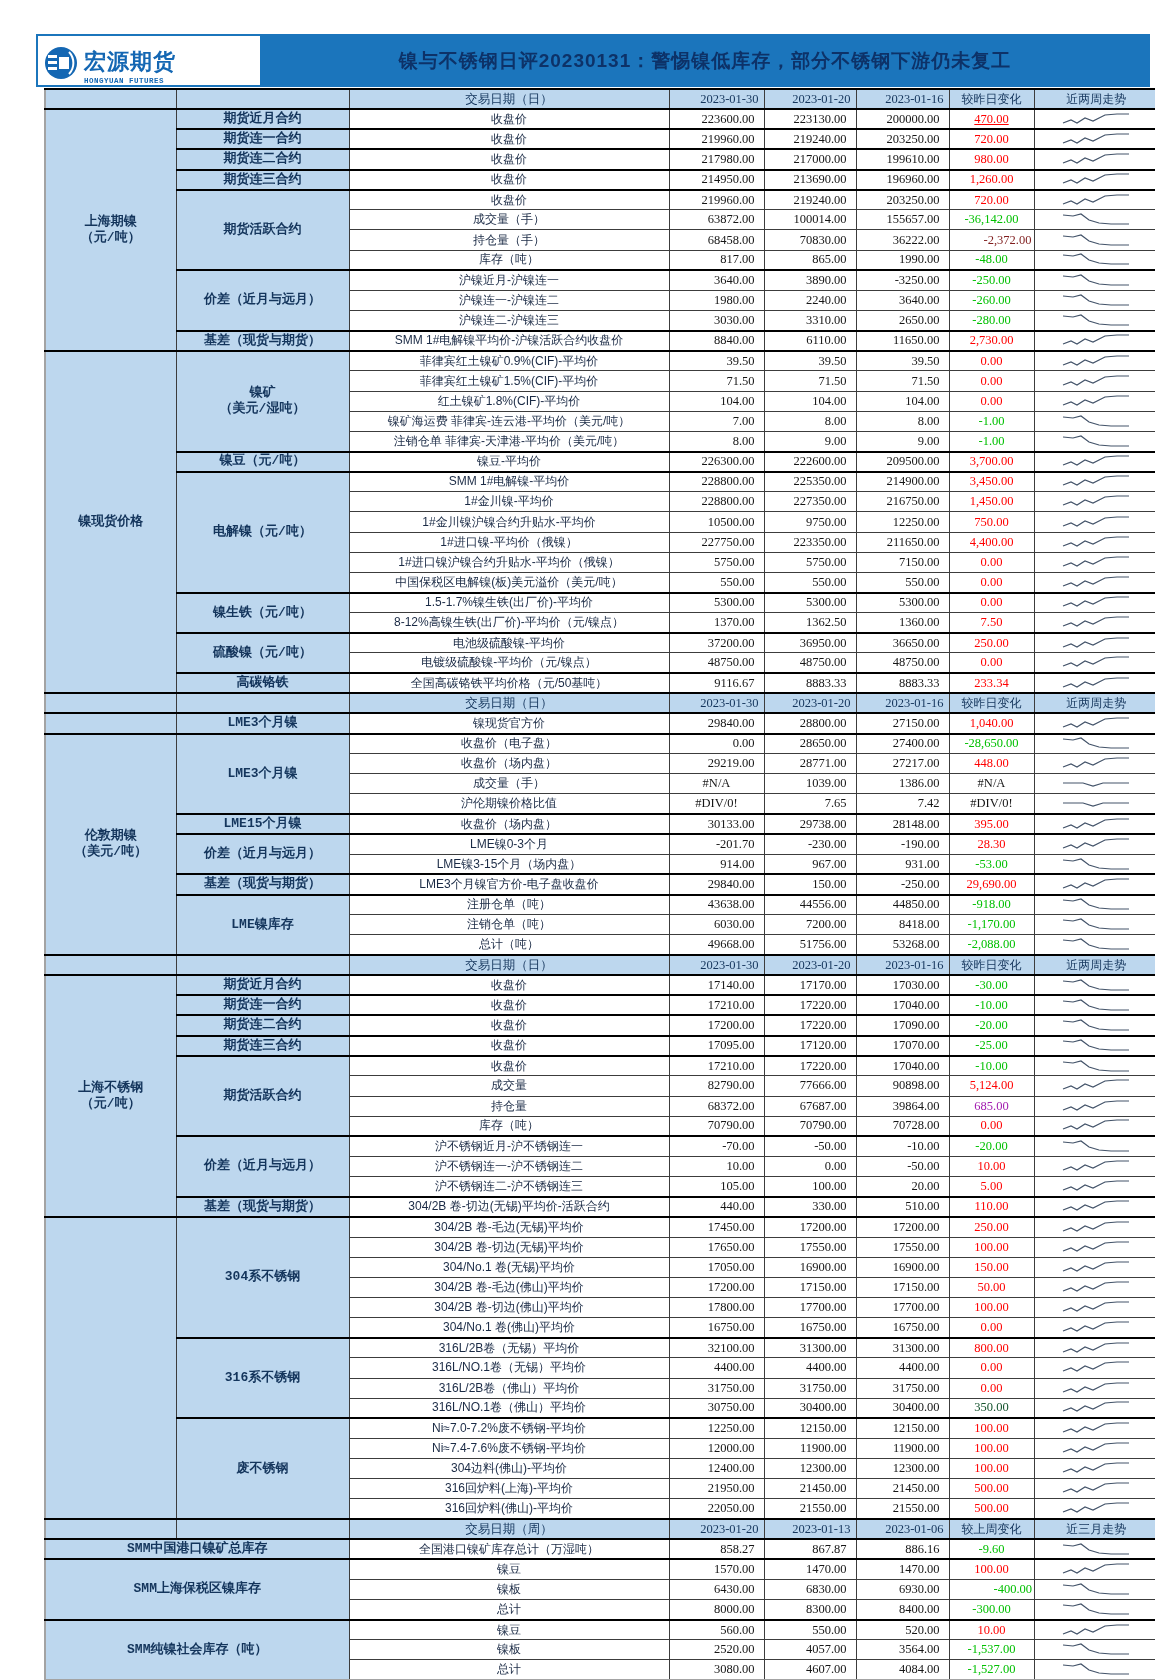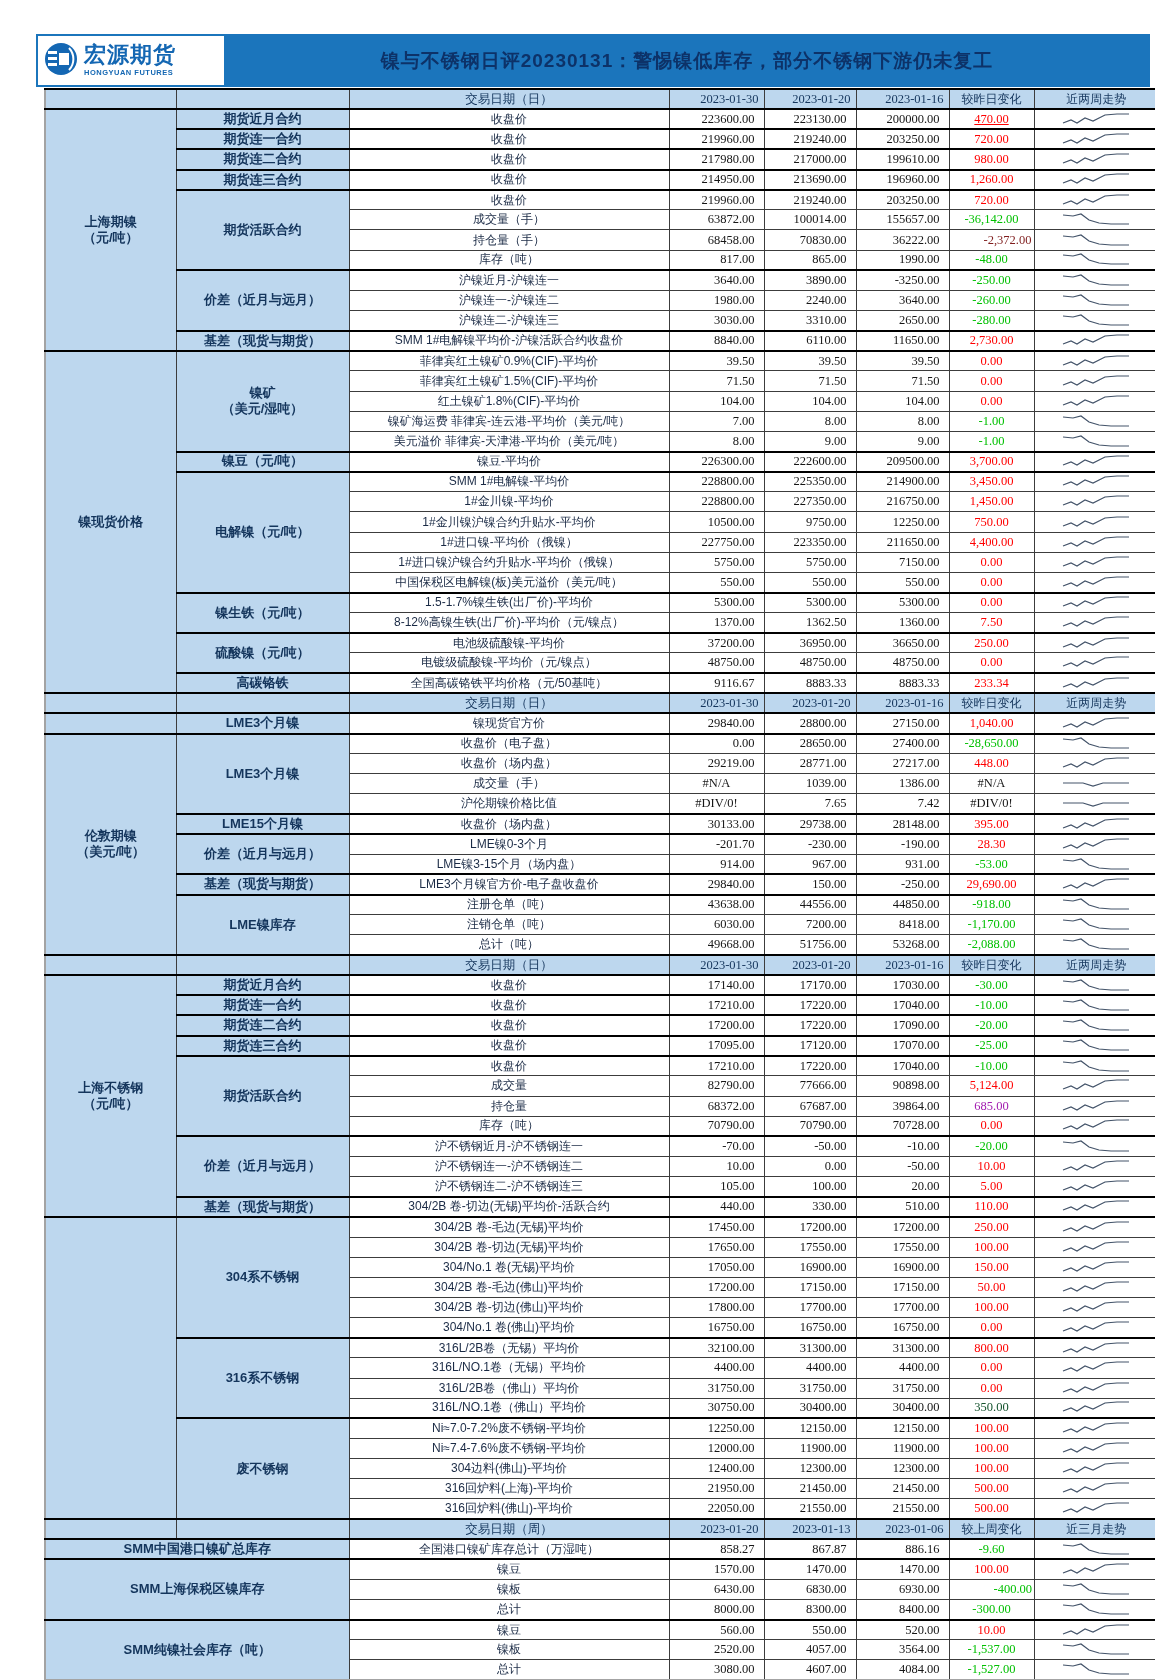--- a/index.html
+++ b/index.html
@@ -1,30 +1,30 @@
 <!DOCTYPE html>
 <html><head>
 <meta charset="utf-8">
 <style>
   html,body{margin:0;padding:0;background:#fff;}
   .page{position:relative;width:1155px;height:1680px;overflow:hidden;background:#fff;
         font-family:"Liberation Sans",sans-serif;}
   .banner{position:absolute;left:36px;top:34px;width:1114px;height:53px;display:flex;align-items:stretch;}
-  .logo{background:#fff;width:186px;margin:2px 0 2px 2px;display:flex;align-items:center;padding-left:6px;box-sizing:border-box;}
+  .logo{background:#fff;width:222px;margin:2px 0 2px 2px;display:flex;align-items:flex-end;padding-left:6px;box-sizing:border-box;font-family:Liberation Mono, monospace;}
   .logo-txt{display:flex;flex-direction:column;line-height:1;margin-left:6px;}
   .logo-cn{font-weight:bold;font-size:22px;color:#1467b3;letter-spacing:1px;}
   .logo-en{font-size:7.5px;color:#1467b3;font-weight:bold;margin-top:3px;letter-spacing:.5px;}
   .title-wrap{flex:1;display:flex;align-items:center;justify-content:center;}
   .rpt-title{font-weight:bold;font-size:19px;color:#0d3268;letter-spacing:1px;}
   table.rpt{position:absolute;left:44px;top:88px;width:1114px;border-collapse:collapse;table-layout:fixed;
             border:2px solid #a3a3a3;}
   td{border:1px solid #3c3c3c;height:20.15px;padding:0 2px;overflow:hidden;white-space:nowrap;
      box-sizing:border-box;font-size:12px;}
   td.sec,td.grp{background:#bdd7ee;font-weight:bold;text-align:center;color:#14355c;
-     white-space:pre-line;line-height:1.25;font-size:13px;}
+     white-space:pre-line;line-height:1.25;font-size:13px;font-family:Liberation Mono, monospace;}
   td.ind{text-align:center;color:#1a2a45;font-size:12px;background:#fff;}
   td.num{font-family:"Liberation Serif",serif;text-align:right;padding-right:9px;color:#161616;font-size:12.5px;background:#fff;}
   td.numc{text-align:center;padding-right:2px;}
   td.chg{font-family:"Liberation Serif",serif;text-align:center;font-size:12.5px;background:#fff;}
   td.trend{background:#fff;text-align:center;padding:0;}
   tr.hrow td{background:#bdd7ee;border-top:2px solid #000;border-bottom:2px solid #000;color:#14355c;}
   tr.hrow td.hlabel{text-align:center;font-size:12.5px;font-weight:normal;}
   tr.hrow td.hdate{font-family:"Liberation Serif",serif;text-align:right;padding-right:5px;font-size:12.5px;}
   tr.hrow td.hword{text-align:center;font-size:12px;}
   td.bt2{border-top:2px solid #000;}
@@ -276,21 +276,21 @@
           <td class="num">8.00</td>
           <td class="num">8.00</td>
           <td class="chg" style="color: rgb(0, 192, 0);">-1.00</td>
           <td class="trend">
             <svg class="spark" width="72" height="15" viewBox="0 0 70 15">
               <polyline points="2,3 12,4 20,2 28,8 38,11 50,12 68,12" fill="none" stroke="#44546a" stroke-width="1.2"></polyline>
             </svg>
           </td>
         </tr>
         <tr>
-          <td class="ind">美元溢价 菲律宾-天津港-平均价（美元/吨）</td>
+          <td class="ind">注销仓单 菲律宾-天津港-平均价（美元/吨）</td>
           <td class="num">8.00</td>
           <td class="num">9.00</td>
           <td class="num">9.00</td>
           <td class="chg" style="color: rgb(0, 192, 0);">-1.00</td>
           <td class="trend">
             <svg class="spark" width="72" height="15" viewBox="0 0 70 15">
               <polyline points="2,3 12,4 20,2 28,8 38,11 50,12 68,12" fill="none" stroke="#44546a" stroke-width="1.2"></polyline>
             </svg>
           </td>
         </tr>

